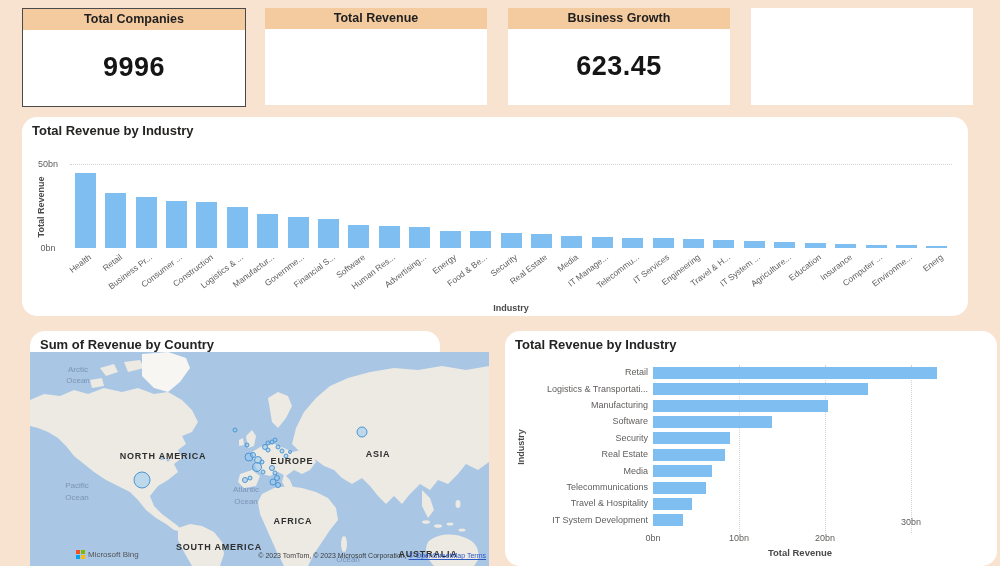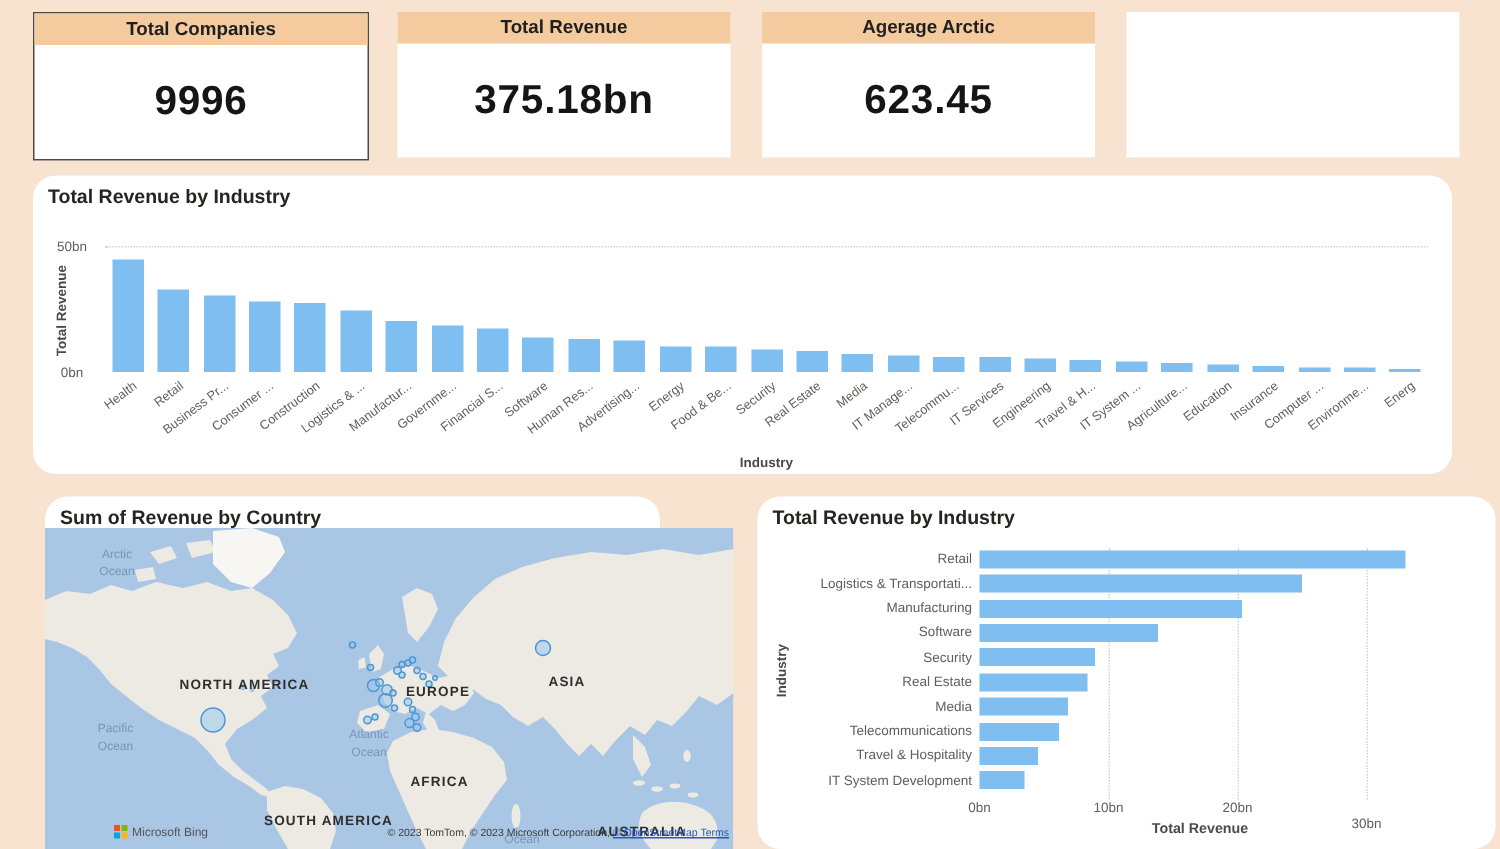--- a/index.html
+++ b/index.html
@@ -58,24 +58,23 @@
 <body>
 
 <div>
 
   <div class="card selected" style="left:22px">
     <div class="card-header"><span>Total Companies</span></div>
     <div class="card-value">9996</div>
   </div>
   <div class="card" style="left:265px">
     <div class="card-header"><span>Total Revenue</span></div>
-    <div class="card-value">375.18bn</div>
   </div>
   <div class="card" style="left:508px">
-    <div class="card-header"><span>Agerage Arctic</span></div>
+    <div class="card-header"><span>Business Growth</span></div>
     <div class="card-value">623.45</div>
   </div>
   <div class="card" style="left:751px">
   </div>
 
   <div class="panel" id="top-panel">
     <div class="panel-title">Total Revenue by Industry</div>
     <div class="ytick" style="left:10px;top:42px;">50bn</div>
     <div class="ytick" style="left:10px;top:126px;">0bn</div>
     <div class="vert" style="left:-16px;top:85px;width:70px;">Total Revenue</div>
@@ -241,21 +240,21 @@
   <div class="panel" id="hbar-panel">
     <div class="panel-title">Total Revenue by Industry</div>
     <div class="vert" style="left:-14px;top:111px;width:60px;">Industry</div>
     <div id="hbar-plot" style="position:absolute;left:0;top:0;width:492px;height:235px;">
         <div class="htick" style="left: 128px; top: 202px;">0bn</div>
         <div class="vgrid" style="left: 234px; top: 34px; height: 168px;"></div>
         <div class="htick" style="left: 214px; top: 202px;">10bn</div>
         <div class="vgrid" style="left: 320px; top: 34px; height: 168px;"></div>
         <div class="htick" style="left: 300px; top: 202px;">20bn</div>
         <div class="vgrid" style="left: 406px; top: 34px; height: 168px;"></div>
-        <div class="htick" style="left: 386px; top: 213px; text-align: center;">30bn</div>
+        <div class="htick" style="left: 386px; top: 186px; text-align: center;">30bn</div>
         <div class="hlab" style="left: 3px; top: 36.2px;">Retail</div>
         <div class="hbar" style="left: 148px; top: 35.7px; width: 283.8px;"></div>
         <div class="hlab" style="left: 3px; top: 52.6px;">Logistics &amp; Transportati...</div>
         <div class="hbar" style="left: 148px; top: 52.1px; width: 215px;"></div>
         <div class="hlab" style="left: 3px; top: 69px;">Manufacturing</div>
         <div class="hbar" style="left: 148px; top: 68.5px; width: 174.6px;"></div>
         <div class="hlab" style="left: 3px; top: 85.4px;">Software</div>
         <div class="hbar" style="left: 148px; top: 84.9px; width: 118.7px;"></div>
         <div class="hlab" style="left: 3px; top: 101.8px;">Security</div>
         <div class="hbar" style="left: 148px; top: 101.3px; width: 77.4px;"></div>

